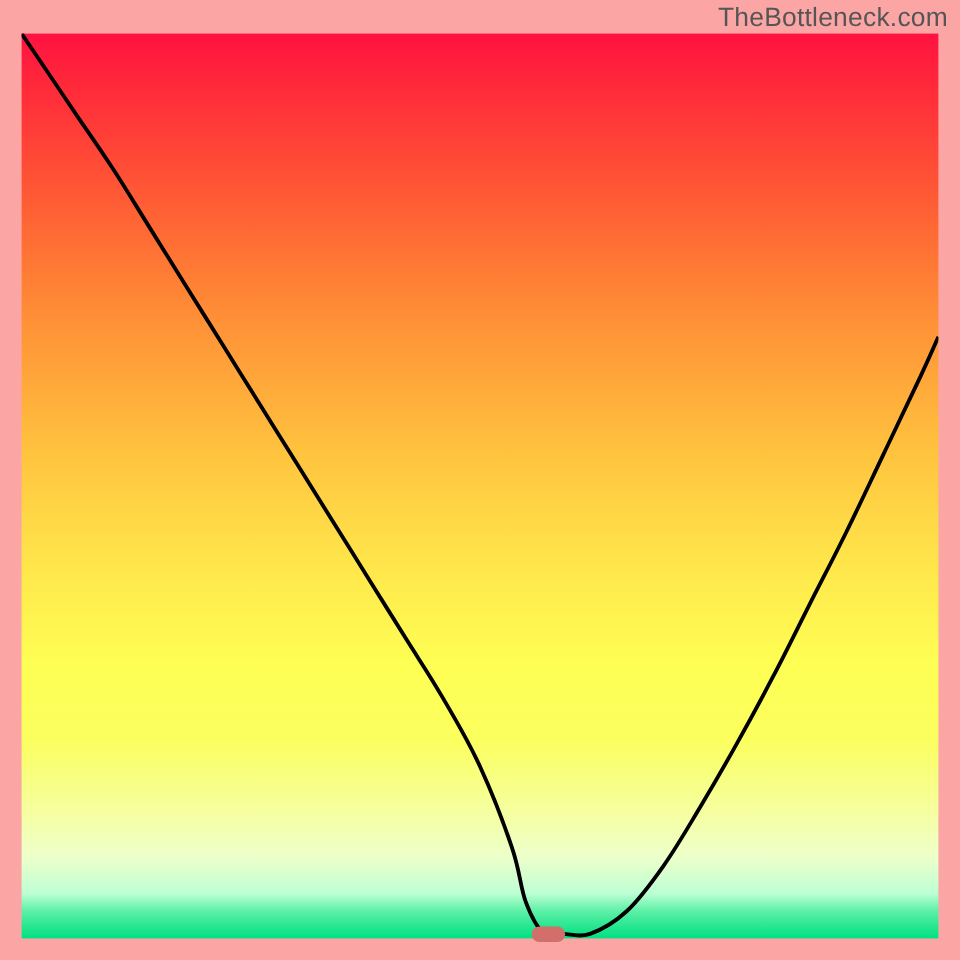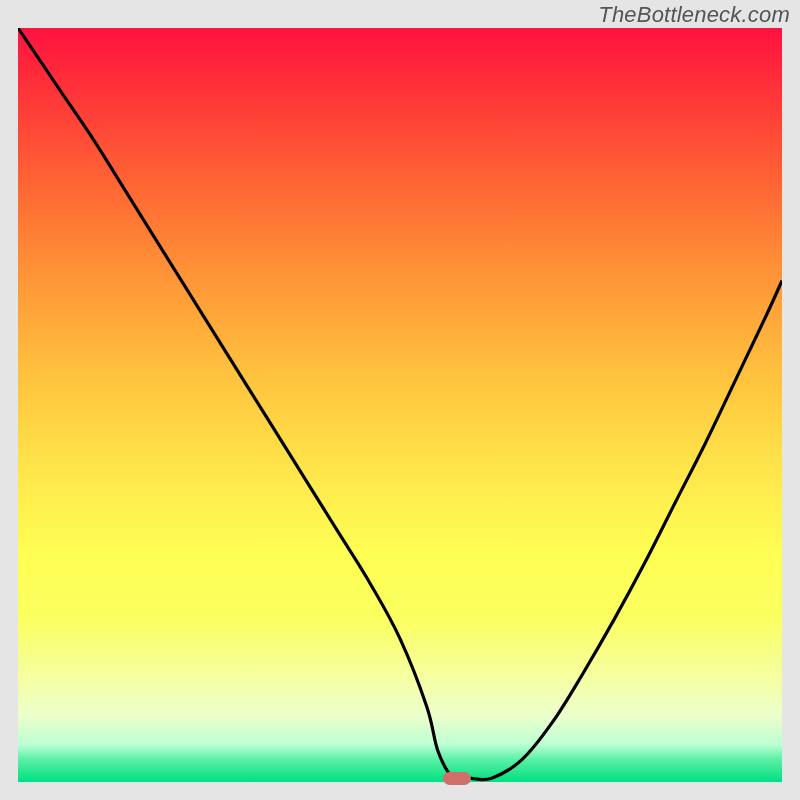--- a/index.html
+++ b/index.html
@@ -7,22 +7,21 @@
     padding: 0;
     width: 800px;
     height: 800px;
     overflow: hidden;
     font-family: Arial, Helvetica, sans-serif;
   }
   .frame {
     position: relative;
     width: 800px;
     height: 800px;
-    background: #e5e5e5;
-    font-style: italic;
+    background: #fca5a5;
   }
   .watermark {
     position: absolute;
     top: 2px;
     right: 10px;
     color: #555;
     font-size: 22px;
     font-weight: 500;
     letter-spacing: 0.2px;
   }

